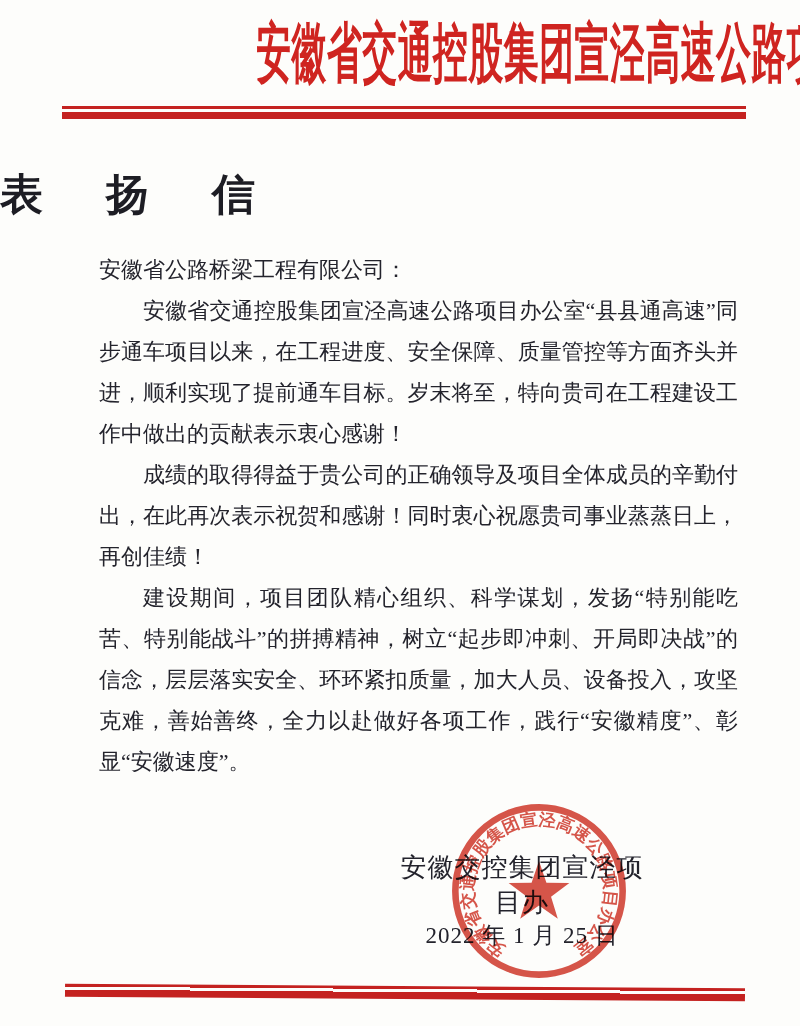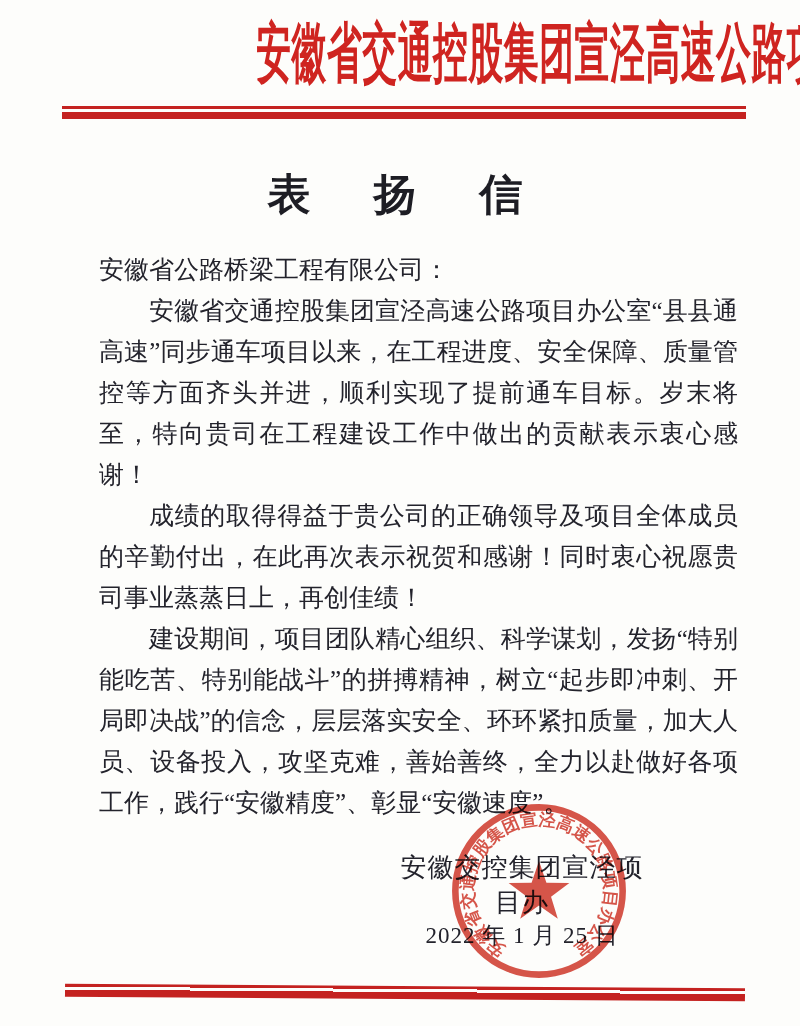--- a/index.html
+++ b/index.html
@@ -39,33 +39,33 @@
       rgba(0,0,0,0) 3px, rgba(0,0,0,0) 6px,
       #c42220 6px, #c42220 13px);
   }
   .rule-top    { left: 62px; right: 54px; top: 106px; }
   .rule-bottom { left: 65px; right: 55px; top: 986px; transform: rotate(0.4deg); }
 
   
   .title {
     position: absolute;
     top: 166px; left: 0; right: 0;
-    text-align: center;
+    text-align: left;
     font-size: 43px;
     font-weight: bold;
     color: #1d1d24;
     letter-spacing: 10px;
   }
 
   
   .body-text {
     position: absolute;
     left: 99px; top: 249px;
     width: 639px;
-    font-size: 25px;
+    font-size: 22px;
     line-height: 41px;
     color: #23232c;
     text-align: justify;
   }
   .body-text .salutation { margin: 0; }
   .body-text p.para { margin: 0; text-indent: 2em; }
 
   
   .signature-block {
     position: absolute;

